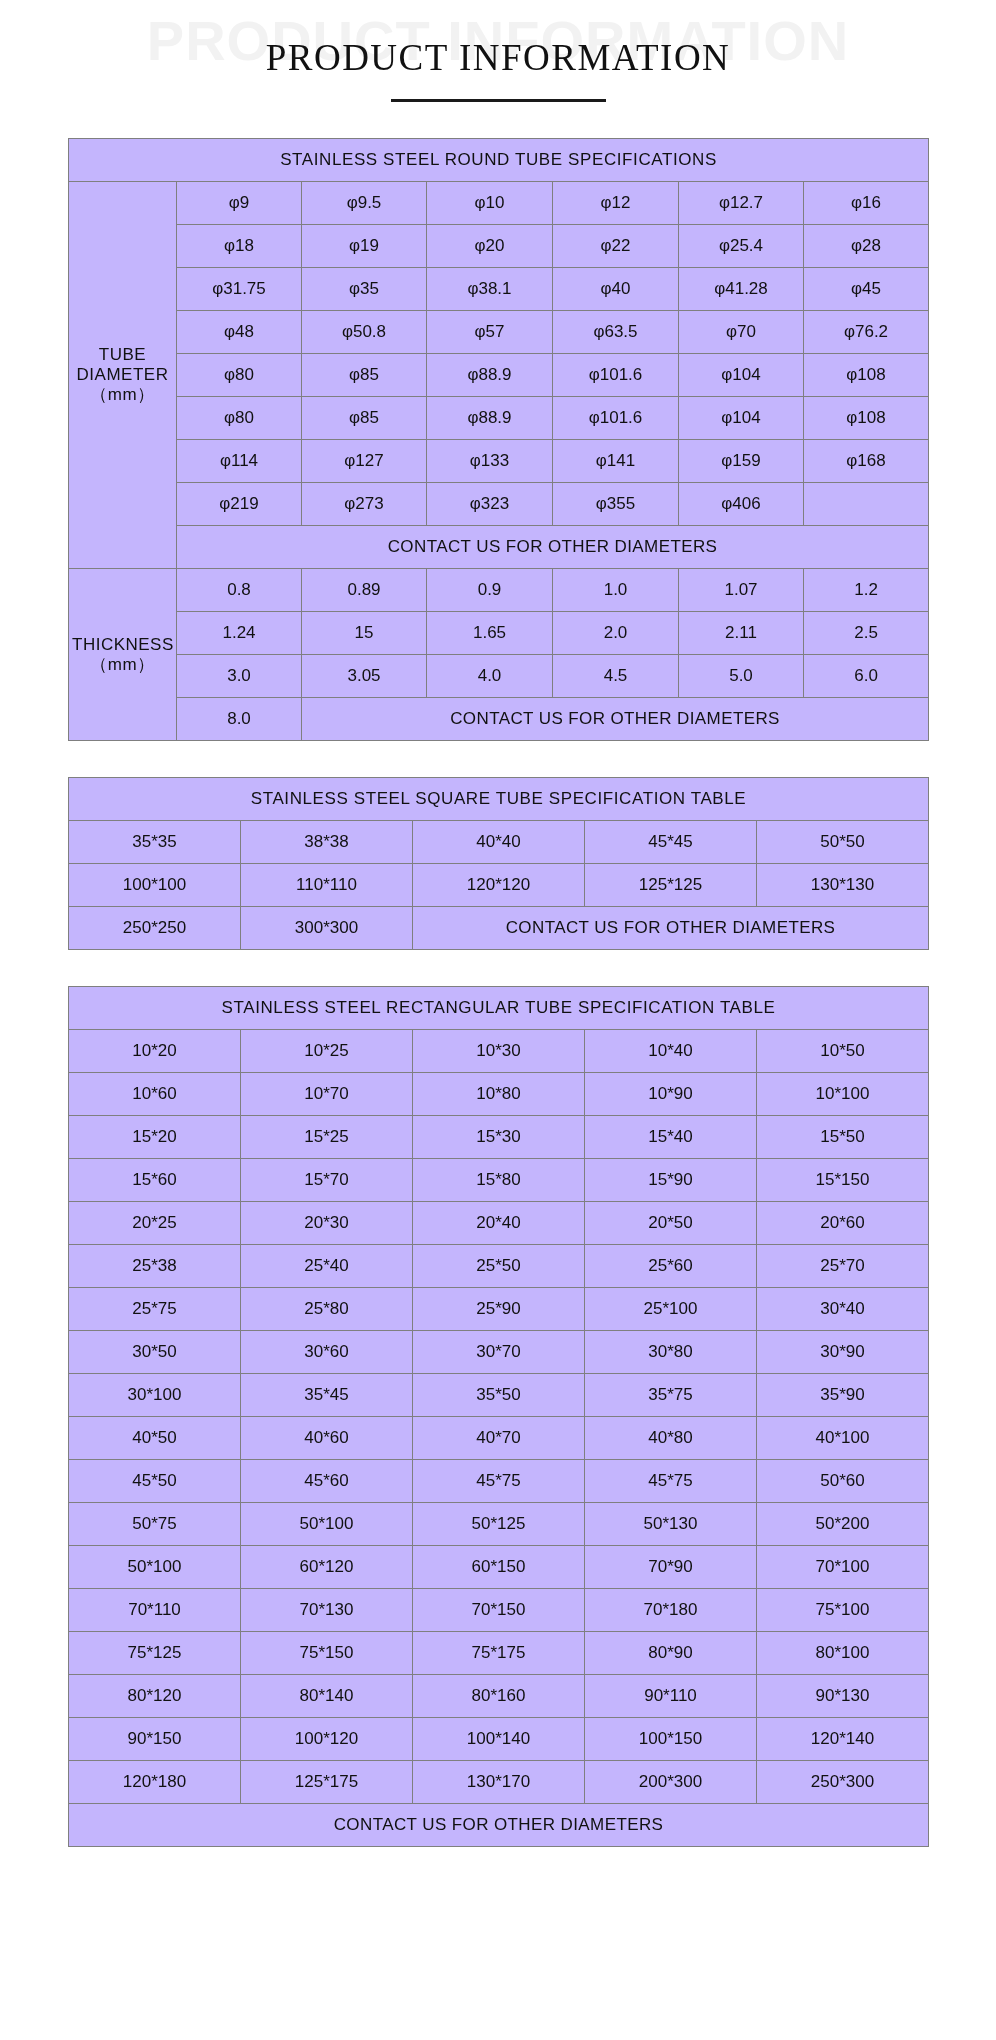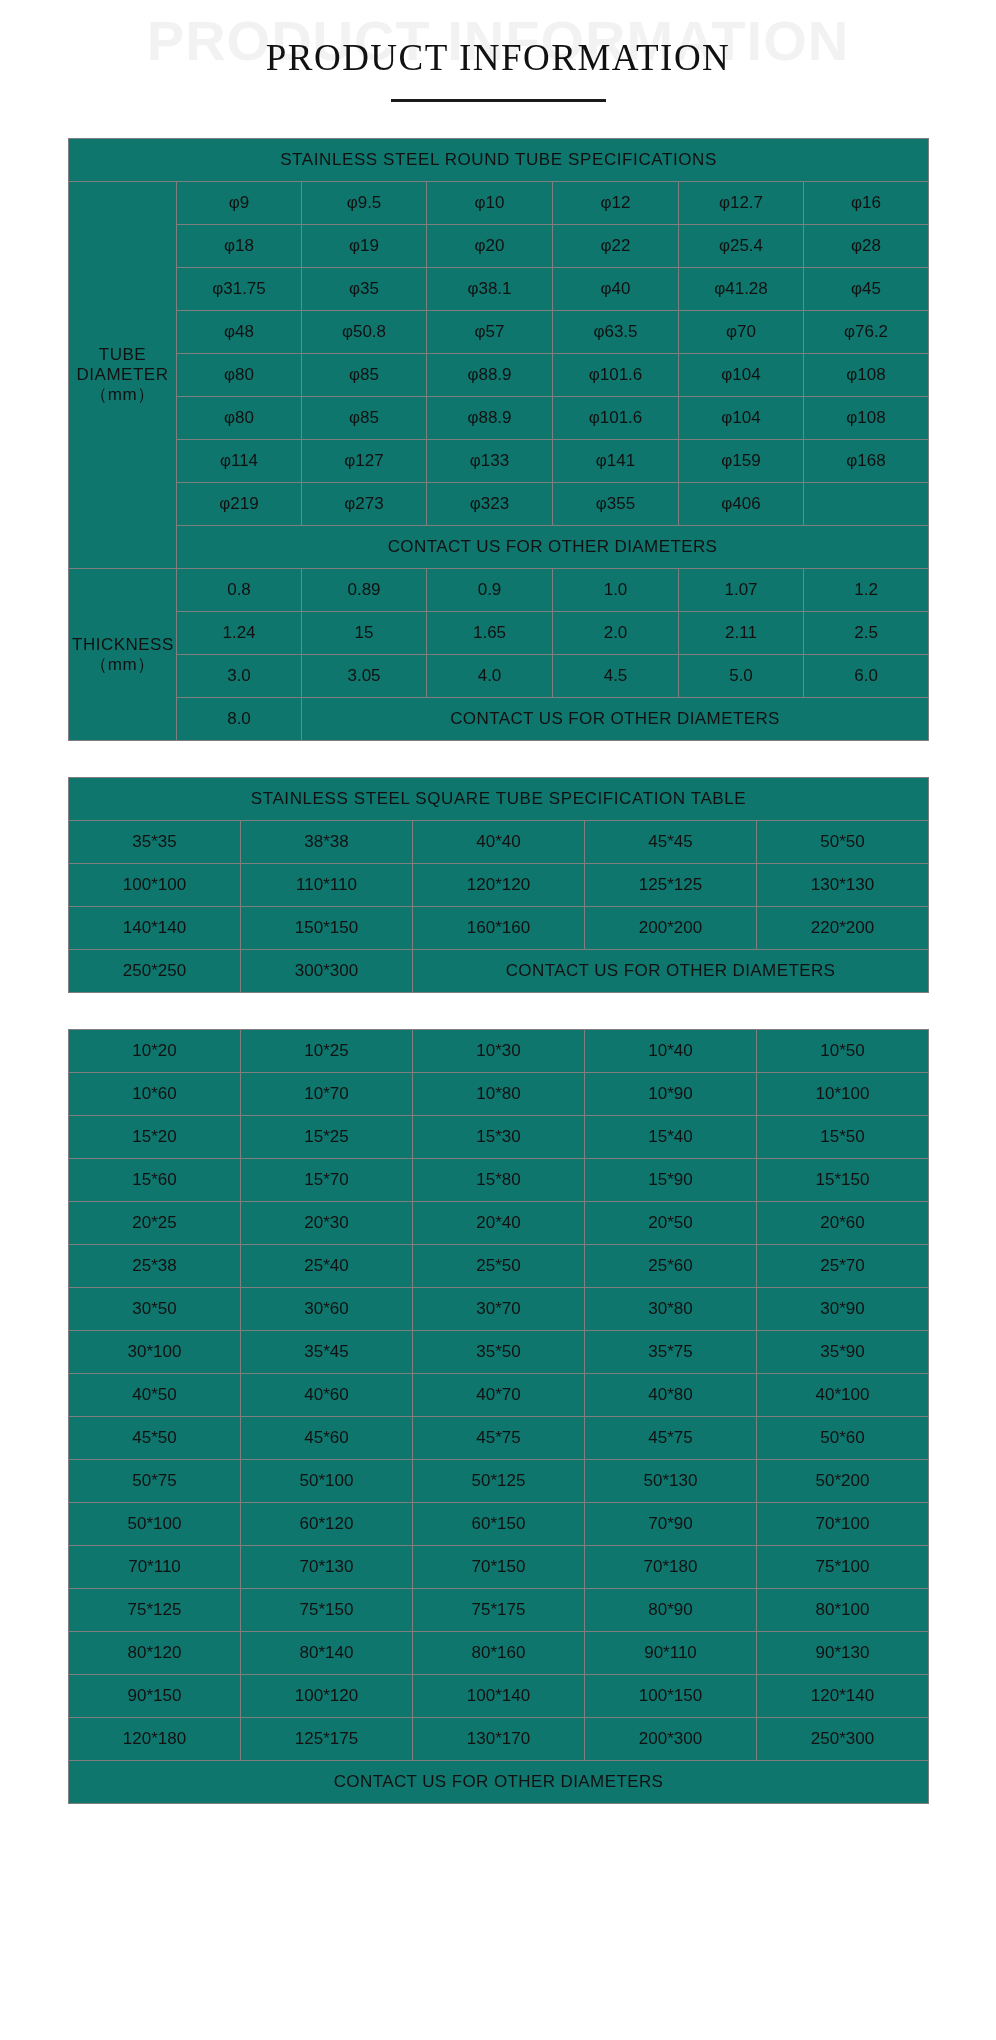--- a/index.html
+++ b/index.html
@@ -59,21 +59,21 @@
   .tables {
     position: relative;
     z-index: 2;
     padding: 0 68px;
   }
   table.spec {
     width: 860px;
     border-collapse: collapse;
     table-layout: fixed;
     margin-top: 36px;
-    background: #0f766e;
+    background: #c4b5fd;
   }
   table.spec td {
     border: 1px solid #7f7f7f;
     text-align: center;
     vertical-align: middle;
     font-size: 17px;
     color: #111111;
     height: 38px;
     padding: 2px 3px;
     font-family: "Liberation Sans", sans-serif;
@@ -256,43 +256,39 @@
           <td class="datacell">50*50</td>
         </tr>
         <tr>
           <td class="datacell">100*100</td>
           <td class="datacell">110*110</td>
           <td class="datacell">120*120</td>
           <td class="datacell">125*125</td>
           <td class="datacell">130*130</td>
         </tr>
         <tr>
-          <td class="datacell">140*140</td>
-          <td class="datacell">150*150</td>
-          <td class="datacell">160*160</td>
-          <td class="datacell">200*200</td>
-          <td class="datacell">220*200</td>
-        </tr>
-        <tr>
           <td class="datacell">250*250</td>
           <td class="datacell">300*300</td>
           <td class="note" colspan="3">CONTACT US FOR OTHER DIAMETERS</td>
         </tr>
       </tbody>
     </table>
 
     <table class="spec rect-table">
       <colgroup>
         <col style="width:172px">
         <col style="width:172px">
         <col style="width:172px">
         <col style="width:172px">
         <col style="width:172px">
       </colgroup>
       <tbody>
+        <tr>
+          <td class="title-cell" colspan="5">STAINLESS STEEL RECTANGULAR TUBE SPECIFICATION TABLE</td>
+        </tr>
         <tr>
           <td class="datacell">10*20</td>
           <td class="datacell">10*25</td>
           <td class="datacell">10*30</td>
           <td class="datacell">10*40</td>
           <td class="datacell">10*50</td>
         </tr>
         <tr>
           <td class="datacell">10*60</td>
           <td class="datacell">10*70</td>
@@ -322,20 +318,27 @@
           <td class="datacell">20*60</td>
         </tr>
         <tr>
           <td class="datacell">25*38</td>
           <td class="datacell">25*40</td>
           <td class="datacell">25*50</td>
           <td class="datacell">25*60</td>
           <td class="datacell">25*70</td>
         </tr>
         <tr>
+          <td class="datacell">25*75</td>
+          <td class="datacell">25*80</td>
+          <td class="datacell">25*90</td>
+          <td class="datacell">25*100</td>
+          <td class="datacell">30*40</td>
+        </tr>
+        <tr>
           <td class="datacell">30*50</td>
           <td class="datacell">30*60</td>
           <td class="datacell">30*70</td>
           <td class="datacell">30*80</td>
           <td class="datacell">30*90</td>
         </tr>
         <tr>
           <td class="datacell">30*100</td>
           <td class="datacell">35*45</td>
           <td class="datacell">35*50</td>

